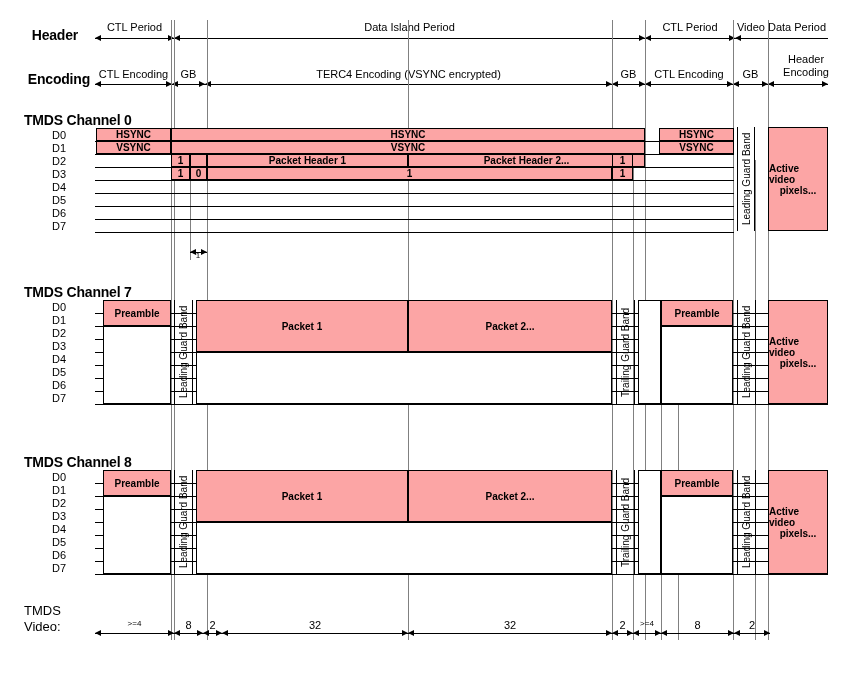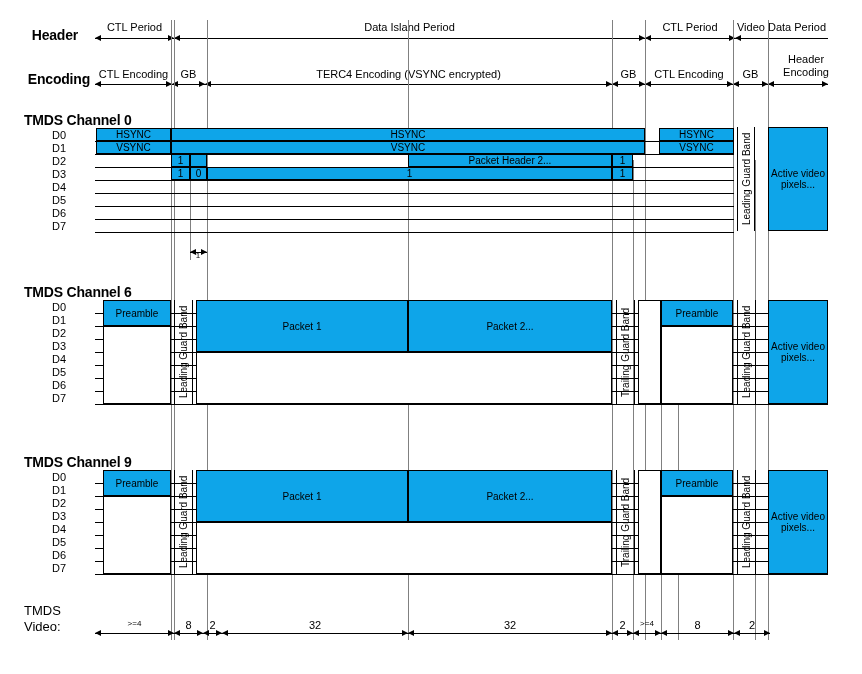--- a/index.html
+++ b/index.html
@@ -13,21 +13,21 @@
   .big{font-size:14px;font-weight:bold;letter-spacing:-0.2px;}
   .lbl-right{transform:translateX(-100%);}
   
   .vline{position:absolute;width:1px;background:#808080;}
   .hline{position:absolute;height:1px;background:#000;}
   .axis{position:absolute;height:1px;background:#000;}
   
   .cell{position:absolute;box-sizing:border-box;border:1px solid #000;
         font-size:10px;display:flex;align-items:center;justify-content:center;
         background:#fff;}
-  .cell.sh{background:#0ea5e9;}
+  .cell.sh{background:#fca5a5;font-weight:bold;}
   .gb-lbl{position:absolute;font-size:10px;writing-mode:vertical-rl;
           transform:rotate(180deg);text-align:center;
           display:flex;align-items:center;justify-content:center;}
   .caption{position:absolute;font-style:italic;font-size:13.5px;}
   .tiny{font-size:8px;}
 </style>
 </head>
 <body>
 
 <div id="stage">
@@ -99,38 +99,39 @@
     <div class="txt " style="left: 52px; top: 221px;">D7</div>
     <div class="hline" style="left: 95px; top: 232px; width: 639px;"></div>
     <div class="cell sh" style="left: 96px; top: 128px; width: 75px; height: 13px;">HSYNC</div>
     <div class="cell sh" style="left: 171px; top: 128px; width: 474px; height: 13px;">HSYNC</div>
     <div class="cell sh" style="left: 659px; top: 128px; width: 75px; height: 13px;">HSYNC</div>
     <div class="cell sh" style="left: 96px; top: 141px; width: 75px; height: 13px;">VSYNC</div>
     <div class="cell sh" style="left: 171px; top: 141px; width: 474px; height: 13px;">VSYNC</div>
     <div class="cell sh" style="left: 659px; top: 141px; width: 75px; height: 13px;">VSYNC</div>
     <div class="cell sh" style="left: 171px; top: 154px; width: 19px; height: 13px;">1</div>
     <div class="cell sh" style="left: 190px; top: 154px; width: 17px; height: 13px;"></div>
-    <div class="cell sh" style="left: 408px; top: 154px; width: 204px; height: 13px;">Packet Header 2...</div>
+    <div class="cell sh" style="left: 207px; top: 154px; width: 201px; height: 13px;">Packet Header 1</div>
+    <div class="cell sh" style="left: 408px; top: 154px; width: 237px; height: 13px;">Packet Header 2...</div>
     <div class="cell sh" style="left: 612px; top: 154px; width: 21px; height: 13px;">1</div>
     <div class="cell sh" style="left: 171px; top: 167px; width: 19px; height: 13px;">1</div>
     <div class="cell sh" style="left: 190px; top: 167px; width: 17px; height: 13px;">0</div>
     <div class="cell sh" style="left: 207px; top: 167px; width: 405px; height: 13px;">1</div>
     <div class="cell sh" style="left: 612px; top: 167px; width: 21px; height: 13px;">1</div>
     <div class="gb-lbl" style="left: 737px; top: 127px; width: 18px; height: 104px;">Leading Guard Band</div>
     <div class="vline" style="left: 737px; top: 127px; height: 104px; background: rgb(0, 0, 0);"></div>
     <div class="vline" style="left: 754px; top: 127px; height: 104px; background: rgb(0, 0, 0);"></div>
     <div class="cell sh" style="left: 768px; top: 127px; width: 60px; height: 104px; flex-direction: column; font-size: 10px;">
       <div>Active video</div>
       <div>pixels...</div>
     </div>
     <div class="axis" style="left: 190px; top: 252px; width: 17px;"></div>
     <div style="position: absolute; top: 249px; width: 0px; height: 0px; border-top: 3px solid transparent; border-bottom: 3px solid transparent; left: 190px; border-right: 6px solid rgb(0, 0, 0);"></div>
     <div style="position: absolute; top: 249px; width: 0px; height: 0px; border-top: 3px solid transparent; border-bottom: 3px solid transparent; left: 201px; border-left: 6px solid rgb(0, 0, 0);"></div>
     <div class="txt tiny c" style="left: 198px; top: 252px;">1</div>
-    <div class="txt big" style="left: 24px; top: 285px;">TMDS Channel 6</div>
+    <div class="txt big" style="left: 24px; top: 285px;">TMDS Channel 7</div>
     <div class="txt " style="left: 52px; top: 302px;">D0</div>
     <div class="hline" style="left: 95px; top: 313px; width: 733px;"></div>
     <div class="txt " style="left: 52px; top: 315px;">D1</div>
     <div class="hline" style="left: 95px; top: 326px; width: 733px;"></div>
     <div class="txt " style="left: 52px; top: 328px;">D2</div>
     <div class="hline" style="left: 95px; top: 339px; width: 733px;"></div>
     <div class="txt " style="left: 52px; top: 341px;">D3</div>
     <div class="hline" style="left: 95px; top: 352px; width: 733px;"></div>
     <div class="txt " style="left: 52px; top: 354px;">D4</div>
     <div class="hline" style="left: 95px; top: 365px; width: 733px;"></div>
@@ -154,21 +155,21 @@
     <div class="cell" style="left: 638px; top: 300px; width: 23px; height: 104px;"></div>
     <div class="cell sh" style="left: 661px; top: 300px; width: 72px; height: 26px;">Preamble</div>
     <div class="cell" style="left: 661px; top: 326px; width: 72px; height: 78px;"></div>
     <div class="gb-lbl" style="left: 737px; top: 300px; width: 18px; height: 104px;">Leading Guard Band</div>
     <div class="vline" style="left: 737px; top: 300px; height: 104px; background: rgb(0, 0, 0);"></div>
     <div class="vline" style="left: 755px; top: 300px; height: 104px; background: rgb(0, 0, 0);"></div>
     <div class="cell sh" style="left: 768px; top: 300px; width: 60px; height: 104px; flex-direction: column; font-size: 10px;">
       <div>Active video</div>
       <div>pixels...</div>
     </div>
-    <div class="txt big" style="left: 24px; top: 455px;">TMDS Channel 9</div>
+    <div class="txt big" style="left: 24px; top: 455px;">TMDS Channel 8</div>
     <div class="txt " style="left: 52px; top: 472px;">D0</div>
     <div class="hline" style="left: 95px; top: 483px; width: 733px;"></div>
     <div class="txt " style="left: 52px; top: 485px;">D1</div>
     <div class="hline" style="left: 95px; top: 496px; width: 733px;"></div>
     <div class="txt " style="left: 52px; top: 498px;">D2</div>
     <div class="hline" style="left: 95px; top: 509px; width: 733px;"></div>
     <div class="txt " style="left: 52px; top: 511px;">D3</div>
     <div class="hline" style="left: 95px; top: 522px; width: 733px;"></div>
     <div class="txt " style="left: 52px; top: 524px;">D4</div>
     <div class="hline" style="left: 95px; top: 535px; width: 733px;"></div>

